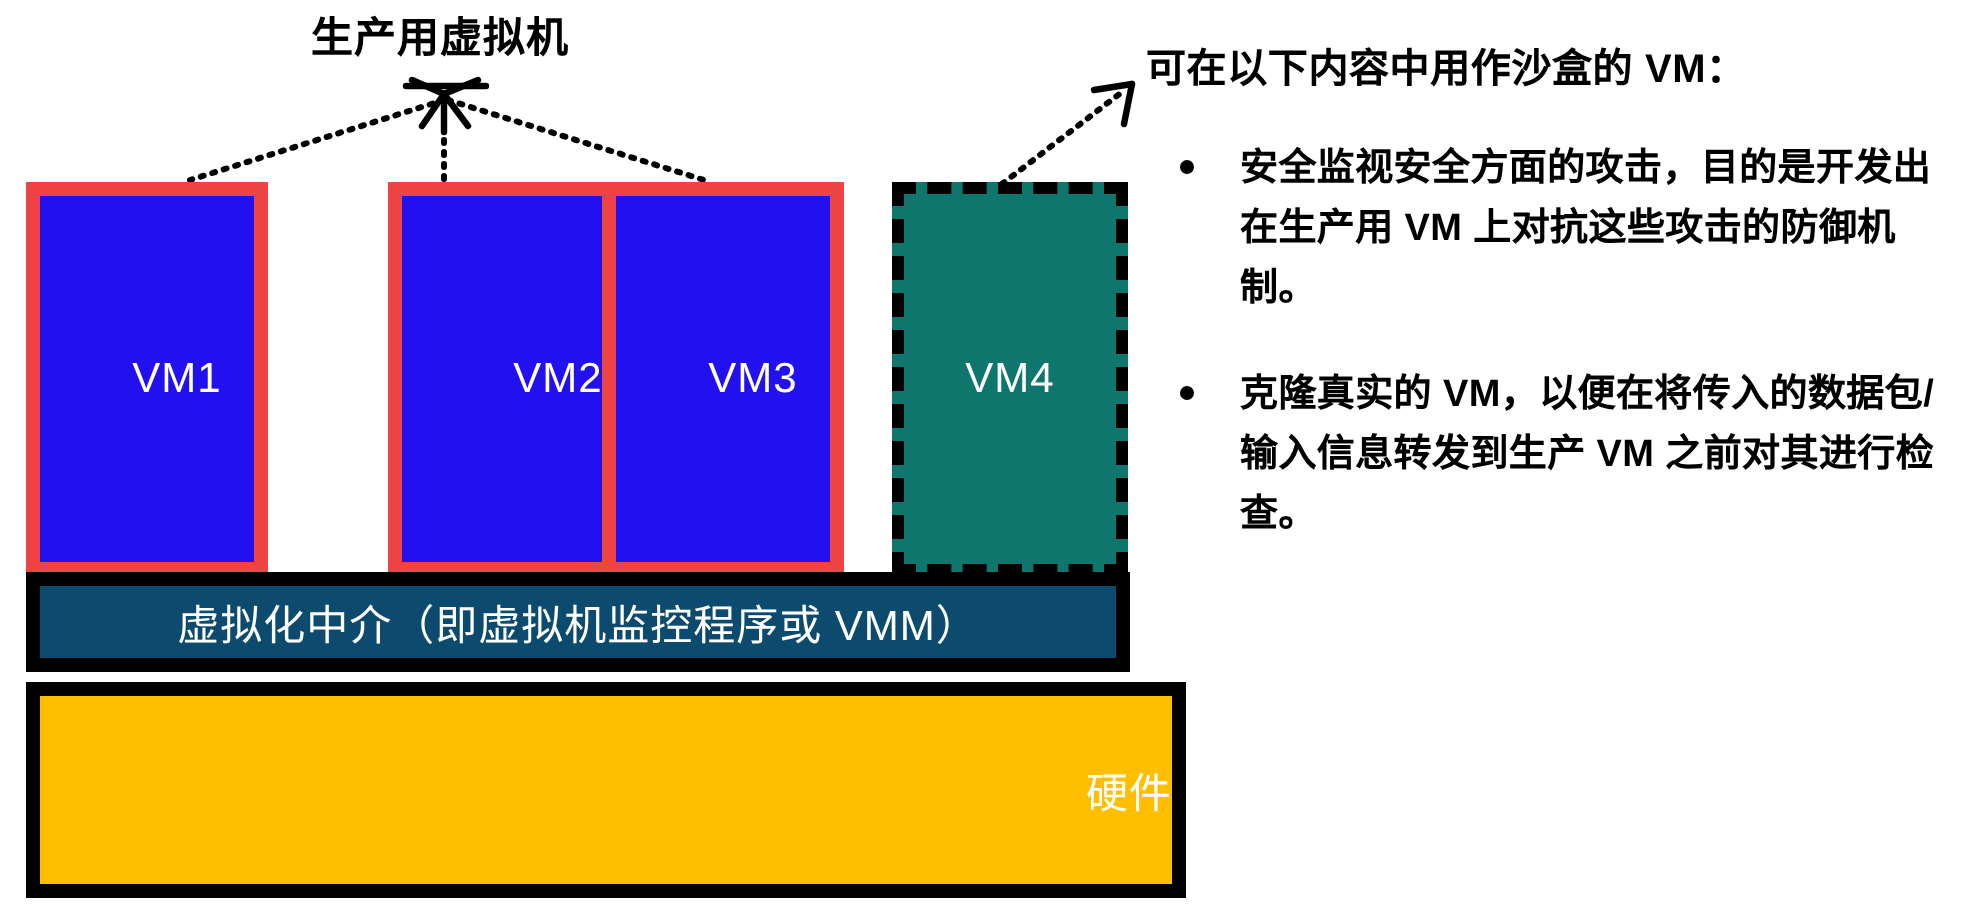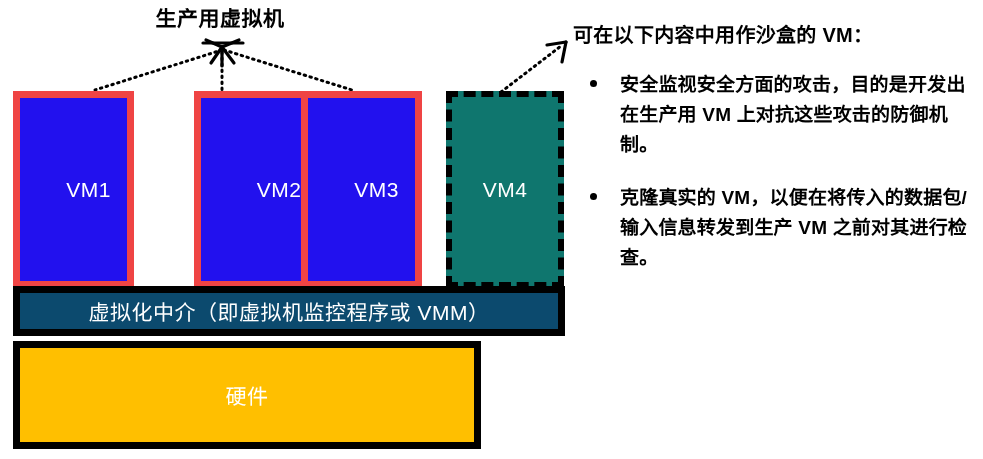--- a/index.html
+++ b/index.html
@@ -164,21 +164,21 @@
   </div>
 
   <div class="vm-box vm-sandbox" style="left:446px; top:91px; width:118px; height:197px;">
     <span>VM4</span>
   </div>
 
   <div class="layer-bar layer-vmm" style="left:13px; top:286px; width:552px; height:50px;">
     <span>虚拟化中介（即虚拟机监控程序或 VMM）</span>
   </div>
 
-  <div class="layer-bar layer-hw" style="left:13px; top:341px; width:468px; height:108px;">
+  <div class="layer-bar layer-hw" style="left:13px; top:341px; width:580px; height:108px;justify-content:flex-end;">
     <span>硬件</span>
   </div>
 
   <div class="panel">
     <div class="panel-heading">可在以下内容中用作沙盒的 VM：</div>
     <ul class="bullet-list">
       <li class="bullet-item">
         <span class="bullet-dot"></span>
         <span>安全监视安全方面的攻击，目的是开发出在生产用 VM 上对抗这些攻击的防御机制。</span>
       </li>

